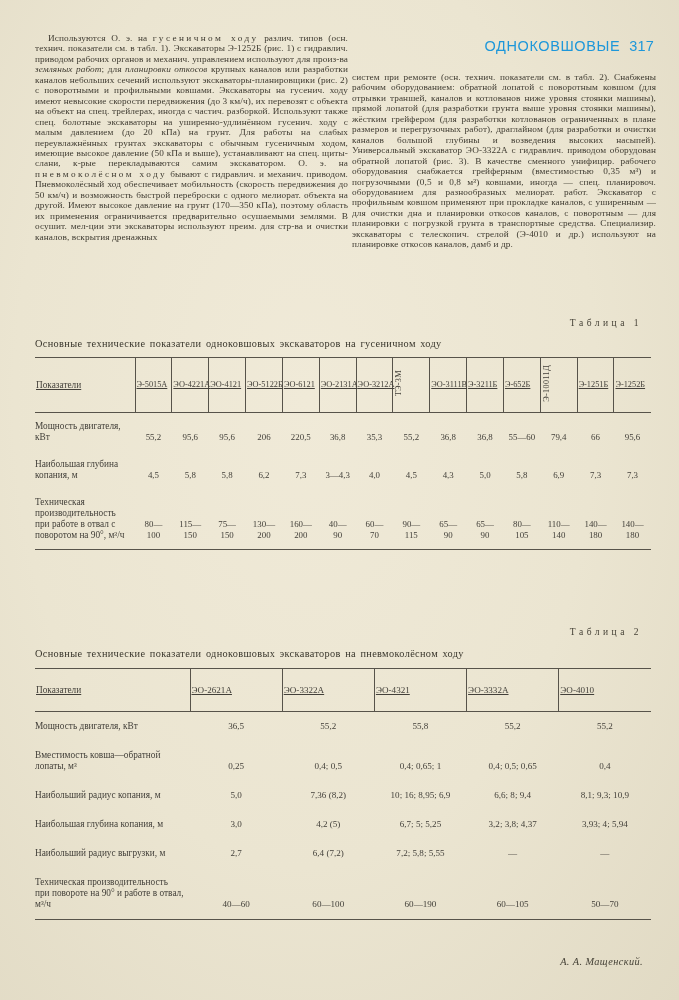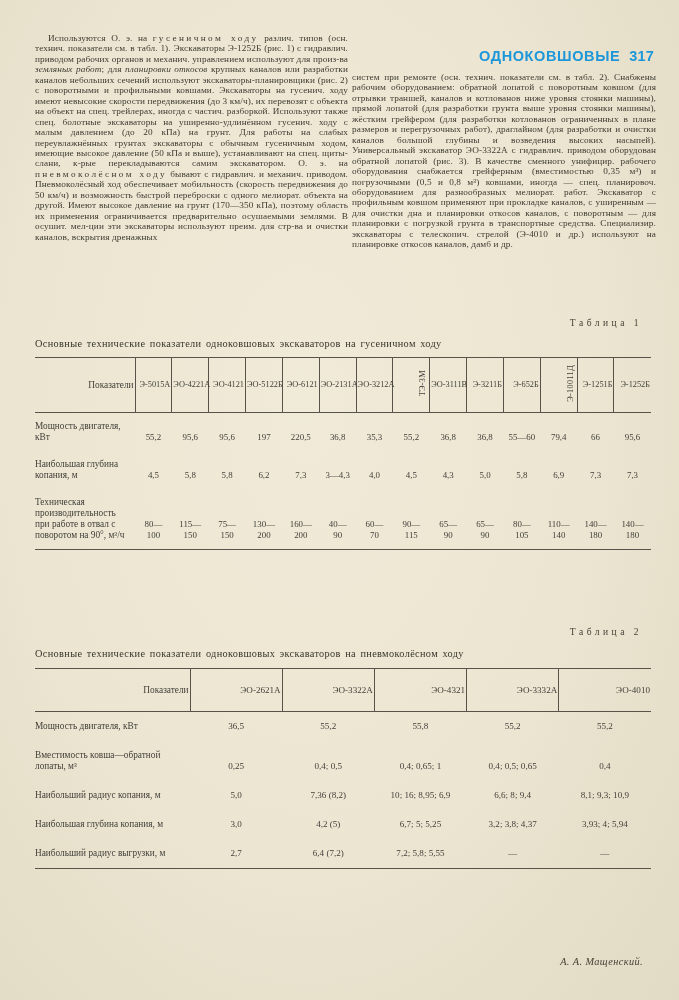--- a/index.html
+++ b/index.html
@@ -7,21 +7,21 @@
     width:679px;height:1000px;overflow:hidden;position:relative;
     background:radial-gradient(ellipse at 45% 40%, #f0ead8 0%, #ebe5d1 55%, #e1dac4 100%);
     font-family:"Liberation Serif","DejaVu Serif",serif;
     color:#3f3b31;
   }
   .page{position:absolute;inset:0;}
   
   .running-head{
     position:absolute;top:38px;right:25px;text-align:right;
     font-family:"Liberation Sans","DejaVu Sans",sans-serif;
-    font-weight:bold;font-size:14.5px;letter-spacing:.6px;color:#1d97da;margin-top:10px;
+    font-weight:normal;font-size:14.5px;letter-spacing:.6px;color:#1d97da;
   }
   .running-head .num{margin-left:9px;letter-spacing:.2px;}
   
   .col{
     position:absolute;text-align:justify;
     font-size:9.25px;line-height:10.45px;letter-spacing:.1px;
   }
   .col-left{left:35px;top:33px;width:313px;text-indent:13px;}
   .col-right{left:352px;top:72px;width:304px;}
   .rs-i{font-style:italic;margin-top:9px;}
@@ -36,21 +36,21 @@
   }
   
   .tbl-wrap{position:absolute;left:35px;width:616px;}
   .tbl-wrap table{
     width:100%;border-collapse:collapse;table-layout:fixed;
     border-bottom:1.4px solid #57534a;color:#43403５;
   }
   .tbl-wrap table{color:#43403a;}
   thead th{
     border:1px solid #57534a;border-top:1.4px solid #57534a;border-bottom:1.4px solid #57534a;
-    font-weight:normal;text-align:right;vertical-align:middle;padding:2px 1px;
+    font-weight:normal;text-align:left;vertical-align:middle;padding:2px 1px;text-decoration:underline;
   }
   thead th:first-child{border-left:none;}
   thead th:last-child{border-right:none;}
   tbody td{border:none;vertical-align:bottom;}
   .rl{text-align:left;font-size:9.3px;line-height:11px;padding:8px 3px 8px 0;}
   .rv{text-align:center;font-size:9.1px;line-height:11px;padding:8px 0;white-space:pre-line;}
   
   .t1 col.lab{width:100px;}
   .t1 thead th{height:50px;font-size:8.3px;line-height:10px;}
   .t1 thead th.hl{font-size:9.3px;}
@@ -126,21 +126,21 @@
             <th><span>Э-1251Б</span></th>
             <th><span>Э-1252Б</span></th>
           </tr>
         </thead>
         <tbody>
           <tr>
             <td class="rl">Мощность двигателя, кВт</td>
             <td class="rv">55,2</td>
             <td class="rv">95,6</td>
             <td class="rv">95,6</td>
-            <td class="rv">197</td>
+            <td class="rv">206</td>
             <td class="rv">220,5</td>
             <td class="rv">36,8</td>
             <td class="rv">35,3</td>
             <td class="rv">55,2</td>
             <td class="rv">36,8</td>
             <td class="rv">36,8</td>
             <td class="rv">55—60</td>
             <td class="rv">79,4</td>
             <td class="rv">66</td>
             <td class="rv">95,6</td>
@@ -255,19 +255,27 @@
             <td class="rv">3,93; 4; 5,94</td>
           </tr>
           <tr>
             <td class="rl">Наибольший радиус выгрузки, м</td>
             <td class="rv">2,7</td>
             <td class="rv">6,4 (7,2)</td>
             <td class="rv">7,2; 5,8; 5,55</td>
             <td class="rv">—</td>
             <td class="rv">—</td>
           </tr>
+          <tr>
+            <td class="rl">Техническая производительность при повороте на 90° и работе в отвал, м³/ч</td>
+            <td class="rv">40—60</td>
+            <td class="rv">60—100</td>
+            <td class="rv">60—190</td>
+            <td class="rv">60—105</td>
+            <td class="rv">50—70</td>
+          </tr>
         </tbody>
       </table>
     </div>
 
   <div class="signature">А. А. Мащенский.</div>
 
 </div>
 
 </body></html>

